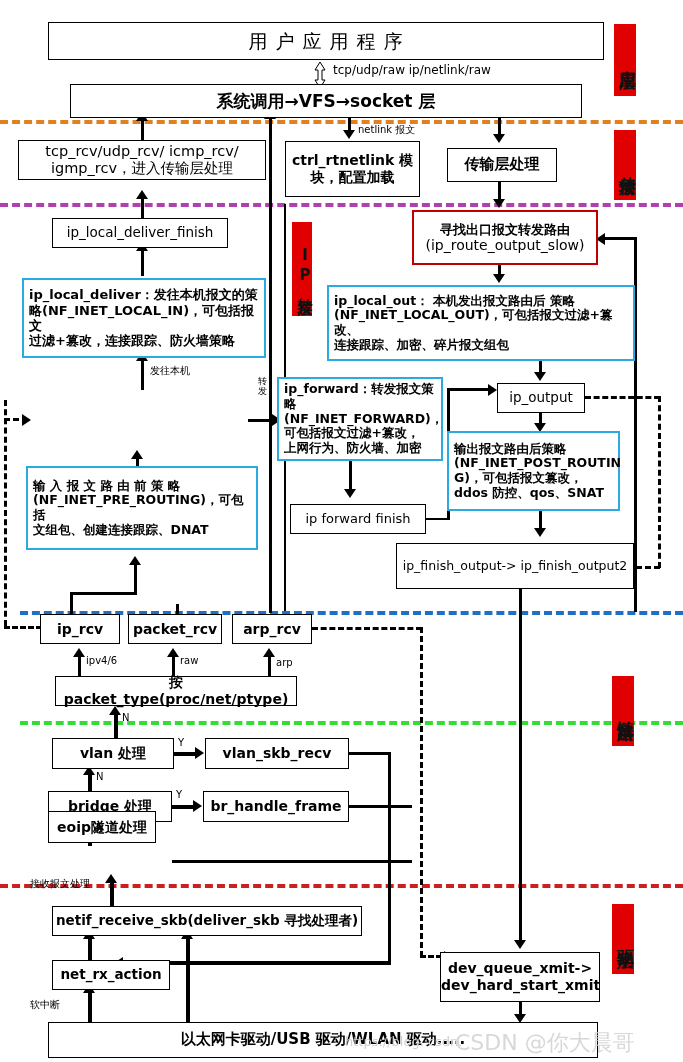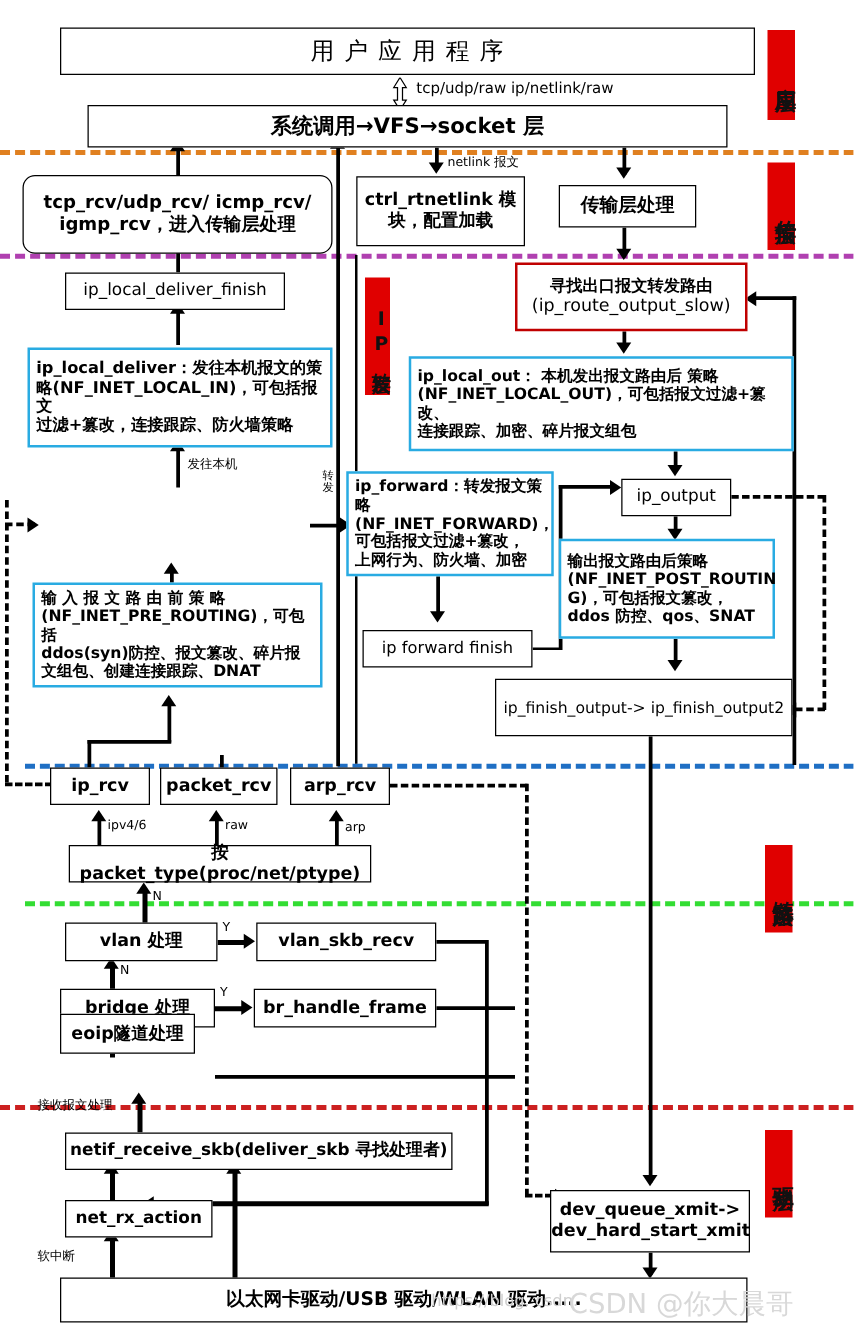--- a/index.html
+++ b/index.html
@@ -65,21 +65,21 @@
   <div class="line" style="left:269px;top:118px;width:3px;height:495px;"></div>
   <div class="arrow ar-up" style="left:264px;top:110px;"></div>
 
   <div class="line" style="left:348px;top:118px;width:3px;height:18px;"></div>
   <div class="arrow ar-dn" style="left:343px;top:130px;"></div>
   <div class="lbl" style="left:358px;top:123px;font-size:10px;">netlink 报文</div>
 
   <div class="line" style="left:498px;top:118px;width:3px;height:22px;"></div>
   <div class="arrow ar-dn" style="left:493px;top:134px;"></div>
 
-  <div class="box b-med" style="left:18px;top:140px;width:248px;height:63px;font-size:14.5px;font-weight:bold;padding:0 4px;border-radius:10px;">
+  <div class="box b-med" style="left:18px;top:140px;width:248px;height:40px;font-size:14.5px;font-weight:normal;padding:0 4px;">
     <span class="ln">tcp_rcv/udp_rcv/ icmp_rcv/</span>
     <span class="ln">igmp_rcv，进入传输层处理</span>
   </div>
 
   <div class="box b-med" style="left:285px;top:141px;width:135px;height:56px;font-size:14px;font-weight:bold;">
     <span class="ln">ctrl_rtnetlink 模</span>
     <span class="ln">块，配置加载</span>
   </div>
 
   <div class="box b-thin" style="left:447px;top:148px;width:110px;height:34px;font-size:15px;font-weight:bold;">
@@ -131,21 +131,20 @@
   <div class="line" style="left:248px;top:419px;width:28px;height:3px;"></div>
   <div class="arrow ar-rt" style="left:272px;top:414px;"></div>
 
   <div class="dline" style="left:4px;top:400px;width:0;height:226px;border-left:3px dashed #000;"></div>
   <div class="dline" style="left:4px;top:418px;width:24px;height:0;border-top:3px dashed #000;"></div>
   <div class="arrow ar-rt" style="left:22px;top:414px;"></div>
 
   <div class="box b-blue" style="left:26px;top:466px;width:232px;height:84px;font-size:12.5px;font-weight:bold;align-items:flex-start;padding:3px 5px;text-align:left;">
     <span class="ln">输 入 报 文 路 由 前 策 略</span>
     <span class="ln">(NF_INET_PRE_ROUTING)，可包括</span>
-    <span class="ln">ddos(syn)防控、报文篡改、碎片报</span>
     <span class="ln">文组包、创建连接跟踪、DNAT</span>
   </div>
 
   <div class="line" style="left:136px;top:456px;width:3px;height:12px;"></div>
   <div class="arrow ar-up" style="left:131px;top:450px;"></div>
 
   <div class="line" style="left:70px;top:592px;width:3px;height:22px;"></div>
   <div class="line" style="left:70px;top:592px;width:67px;height:3px;"></div>
   <div class="line" style="left:134px;top:562px;width:3px;height:32px;"></div>
   <div class="arrow ar-up" style="left:129px;top:556px;"></div>

